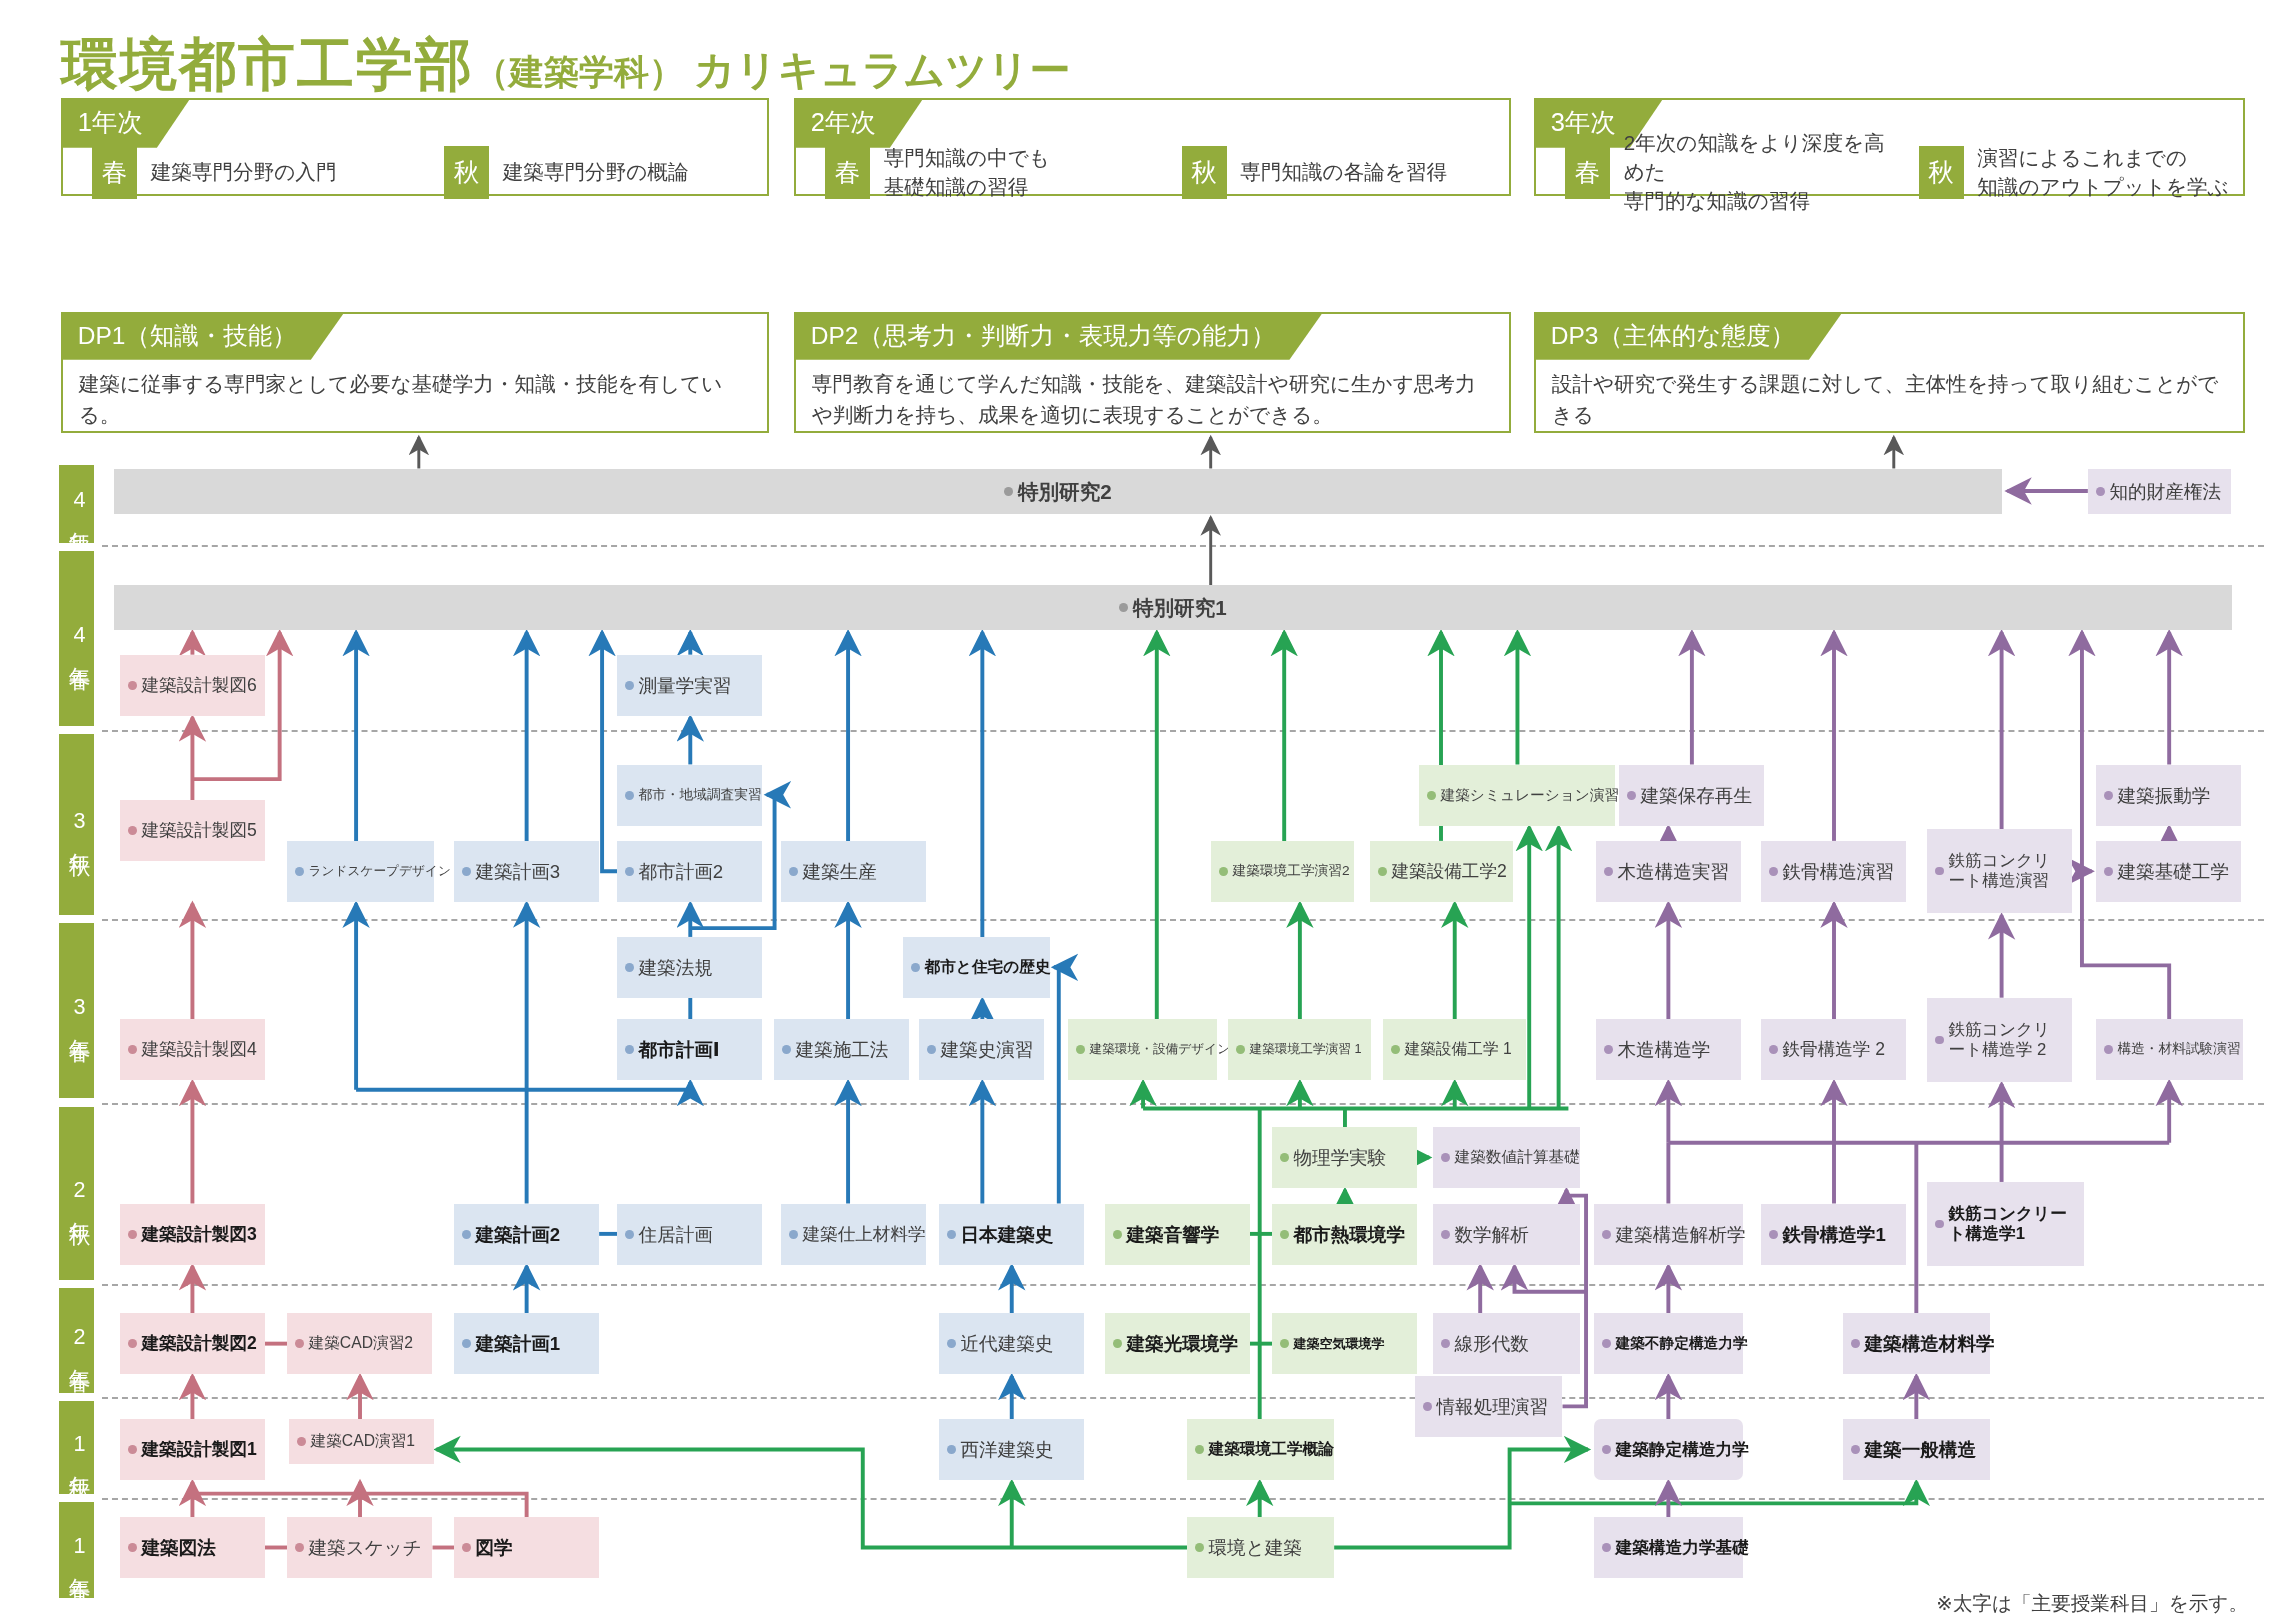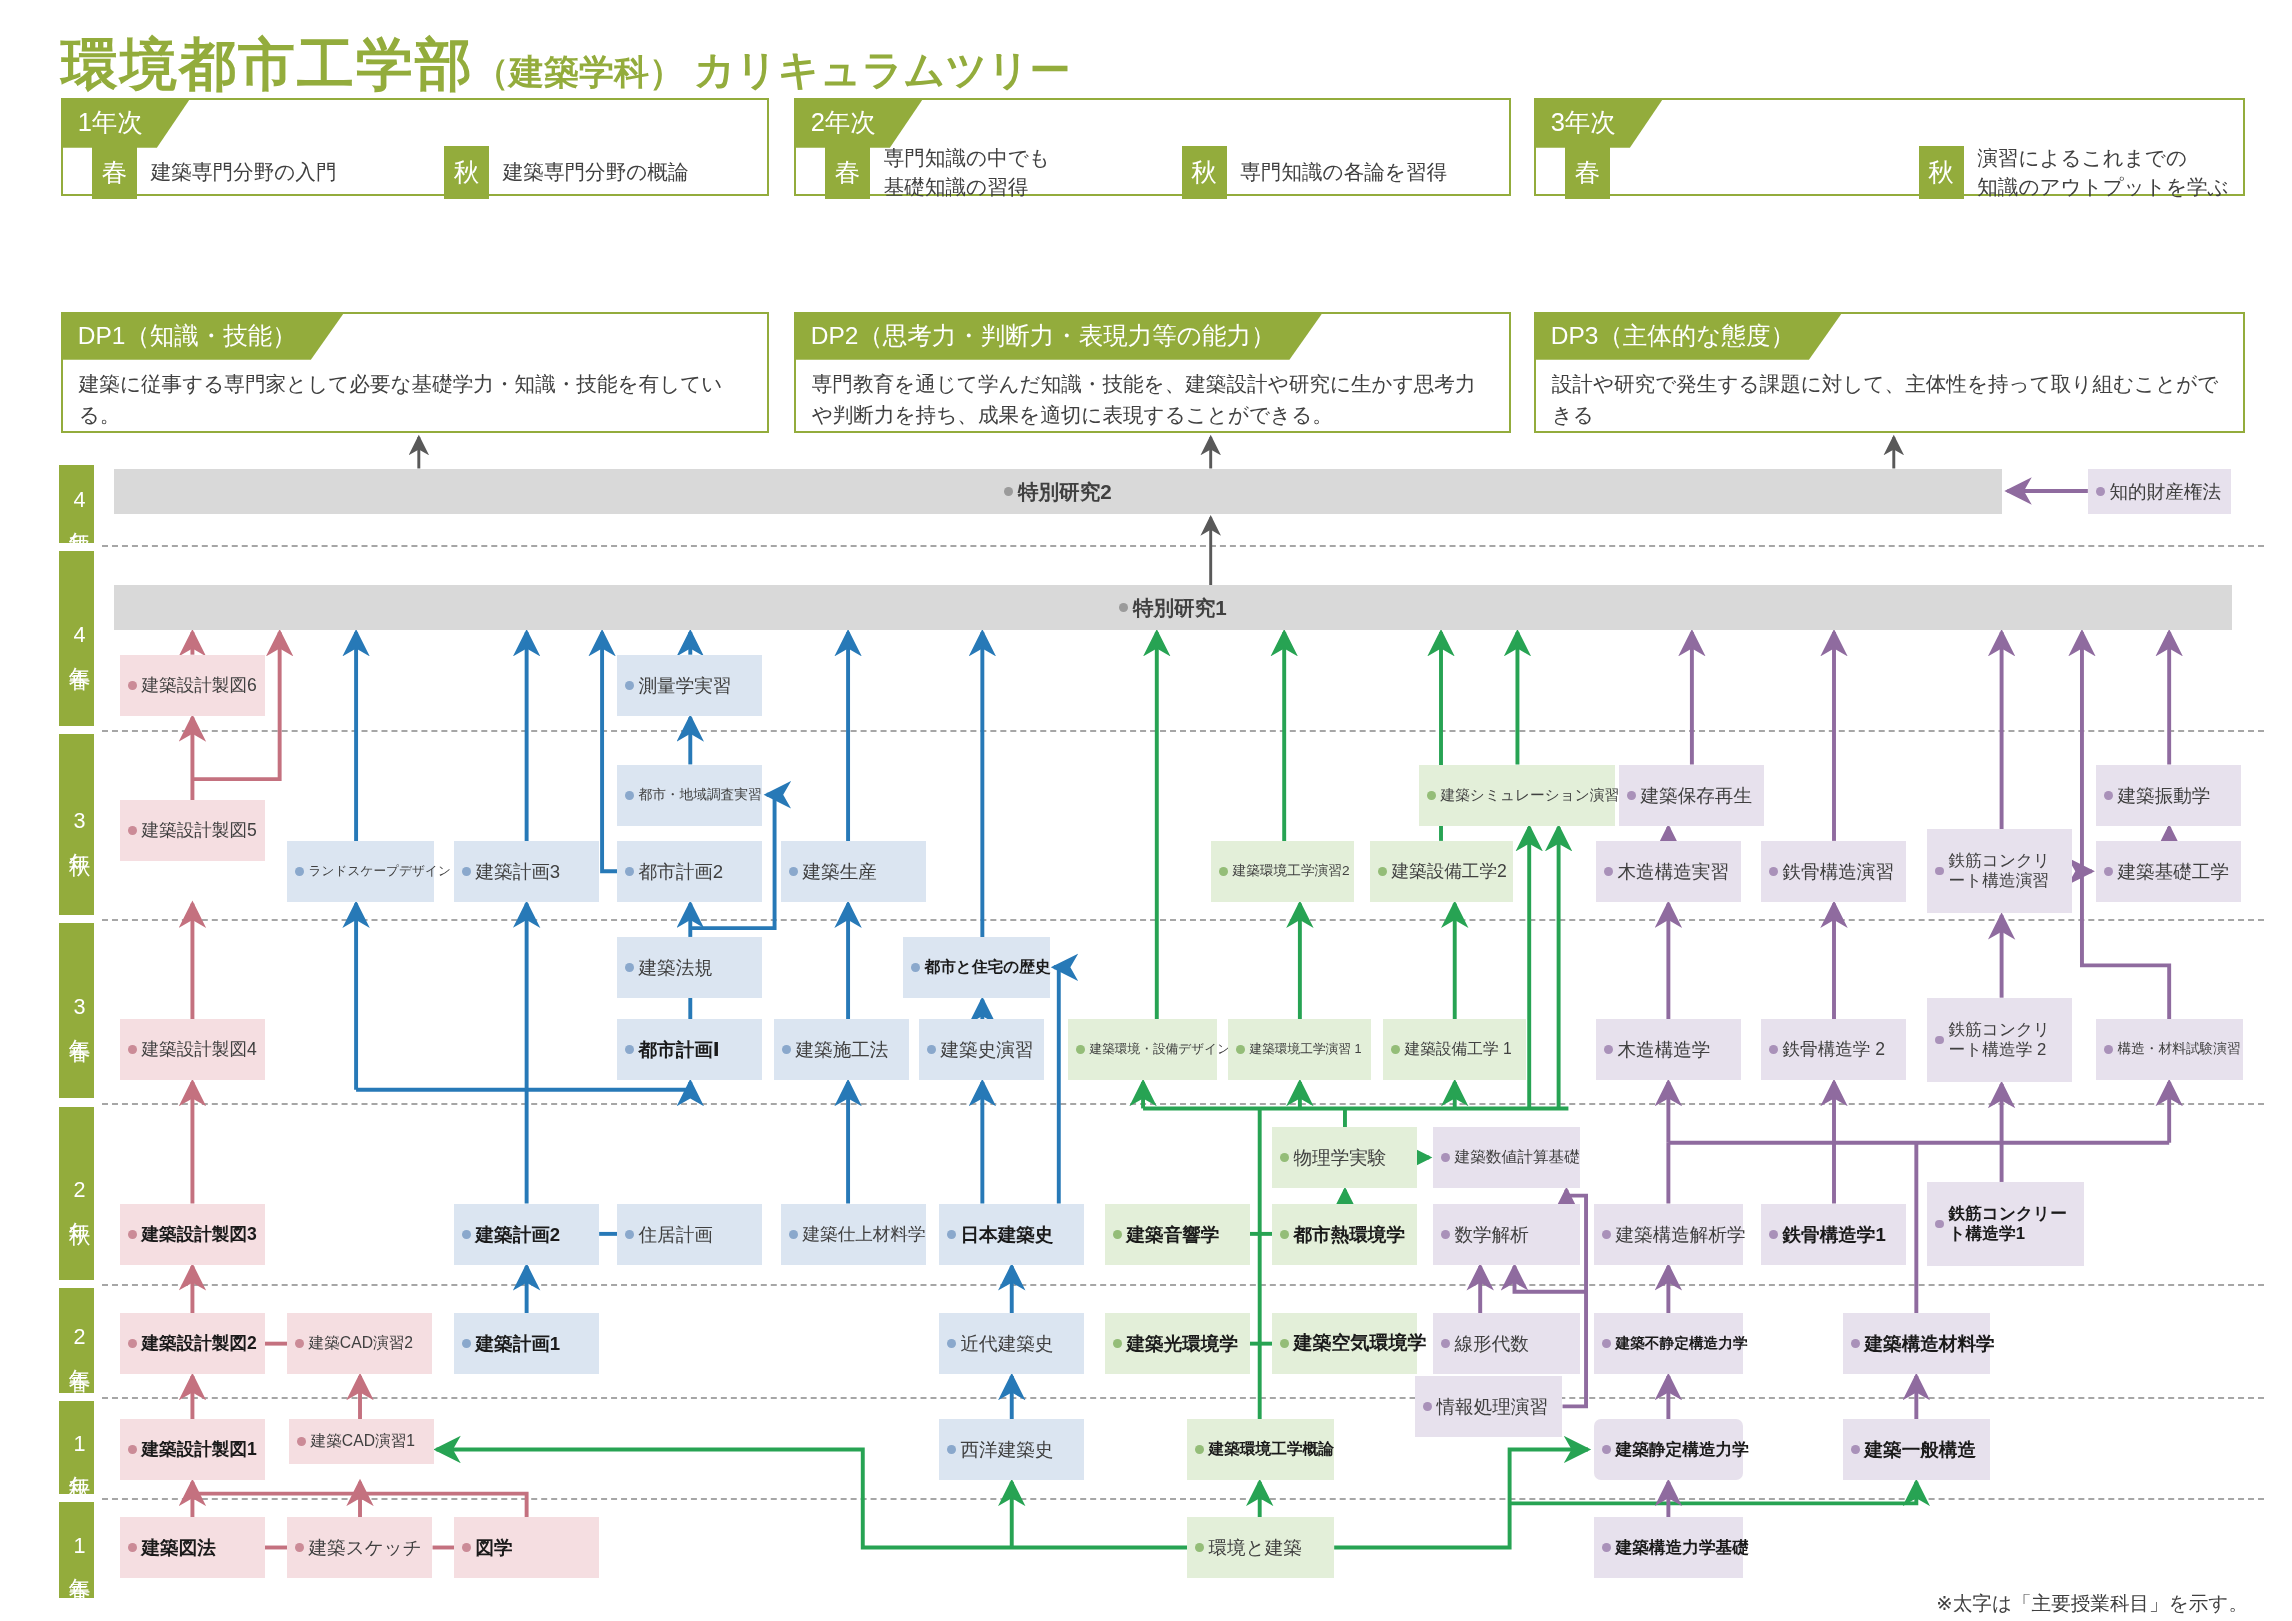--- a/index.html
+++ b/index.html
@@ -66,20 +66,22 @@
             <div class="sq">秋</div>
             <div class="sdesc">専門知識の各論を習得</div>
           </div>
         </div>
       </div>
       <div class="hbox" style="left: 1534px; top: 98px; width: 711px; height: 98px;">
         <div class="htab">3年次</div>
         <div class="seasons">
           <div class="season">
             <div class="sq">春</div>
+            <div class="sdesc">2年次の知識をより深度を高めた
+専門的な知識の習得</div>
           </div>
           <div class="season">
             <div class="sq">秋</div>
             <div class="sdesc">演習によるこれまでの
 知識のアウトプットを学ぶ</div>
           </div>
         </div>
       </div>
     </div>
   <div id="dps">
@@ -446,21 +448,21 @@
       <div class="node c-blue" style="left: 939px; top: 1313px; width: 145px; height: 61px;">
         <span class="dot"></span>
         <span class="lbl" style="white-space: nowrap; font-size: 18.6px;">近代建築史</span>
       </div>
       <div class="node c-green bold" style="left: 1105px; top: 1313px; width: 145px; height: 61px;">
         <span class="dot"></span>
         <span class="lbl" style="white-space: nowrap; font-size: 18.6px;">建築光環境学</span>
       </div>
       <div class="node c-green bold" style="left: 1272px; top: 1313px; width: 145px; height: 61px;">
         <span class="dot"></span>
-        <span class="lbl" style="white-space: nowrap; font-size: 19px;">建築空気環境学</span>
+        <span class="lbl" style="white-space: nowrap; font-size: 13px;">建築空気環境学</span>
       </div>
       <div class="node c-purple" style="left: 1433px; top: 1313px; width: 147px; height: 61px;">
         <span class="dot"></span>
         <span class="lbl" style="white-space: nowrap; font-size: 18.6px;">線形代数</span>
       </div>
       <div class="node c-purple bold" style="left: 1594px; top: 1313px; width: 149px; height: 61px;">
         <span class="dot"></span>
         <span class="lbl" style="white-space: nowrap; font-size: 14.7px;">建築不静定構造力学</span>
       </div>
       <div class="node c-purple bold" style="left: 1843px; top: 1313px; width: 147px; height: 61px;">

